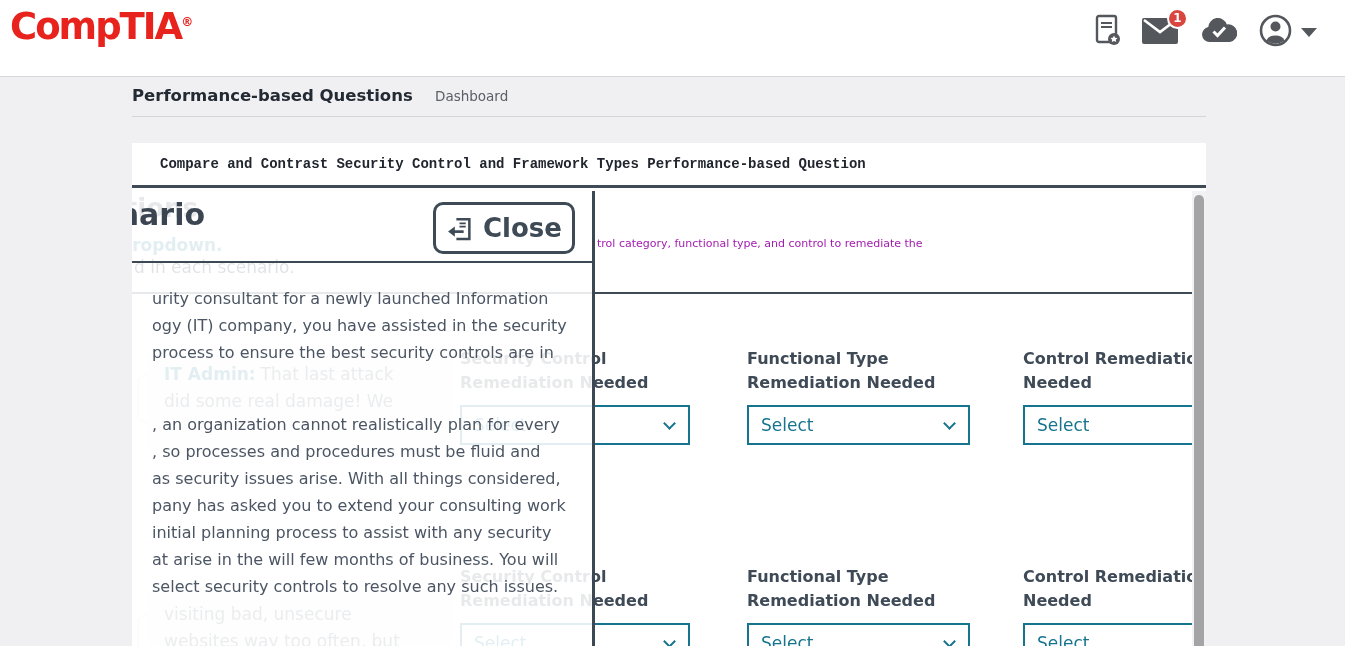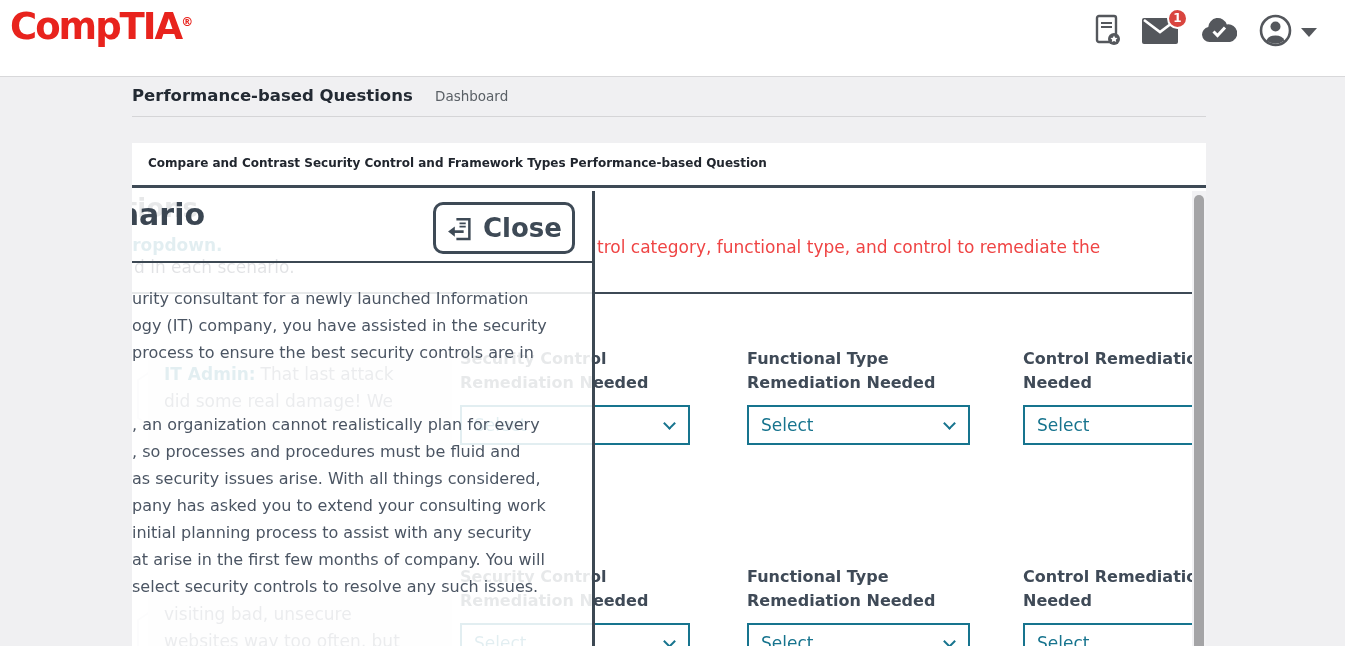--- a/index.html
+++ b/index.html
@@ -24,29 +24,29 @@
     color:#fff; font-size:12px; font-weight:bold; text-align:center; line-height:17px; }
   .caret-down { width:0; height:0; border-left:8px solid transparent;
     border-right:8px solid transparent; border-top:9px solid #54575c; margin-left:2px; }
   
   .crumb-title { position:absolute; left:132px; top:86px; font-size:16.5px;
     font-weight:bold; color:#232a33; }
   .crumb-secondary { position:absolute; left:435px; top:88px; font-size:13.5px; color:#5a6066; }
   .crumb-divider { position:absolute; left:132px; top:116px; width:1074px; height:1px; background:#d5d5d7; }
   
   .card { position:absolute; left:132px; top:143px; width:1074px; height:503px; background:#fff; }
-  .card-title { height:45px; padding:13px 0 0 16px; font-size:12px; font-weight:bold;
-    color:#21262e; border-bottom:3px solid #3e4a56; }
+  .card-title { height:45px; padding:13px 0 0 28px; font-size:14px; font-weight:bold;
+    color:#21262e; border-bottom:3px solid #3e4a56;font-family:Liberation Mono, monospace; }
   .content { position:absolute; left:0; top:48px; width:1060px; height:455px;
     overflow:hidden; background:#fff; }
   
   .u-instr-head { position:absolute; left:-110px; top:2px; font-size:26px; font-weight:bold; color:#39424d; }
   .u-link-frag { position:absolute; left:-12px; top:44px; font-size:17px; font-weight:bold; color:#17748e; }
   .u-line2-frag { position:absolute; left:2px; top:66px; font-size:17px; color:#0f172a; }
-  .u-instr-frag { position:absolute; left:465px; top:46px; font-size:17px; color:#ef4444; white-space:nowrap; }
+  .u-instr-frag { position:absolute; left:465px; top:46px; font-size:11px; color:#a21caf; white-space:nowrap; }
   .u-divider { position:absolute; left:0; top:101px; width:1060px; height:2px; background:#3e4a56; }
   .hexagon { position:absolute; }
   .bubble { position:absolute; width:304px; background:#f3f4f6; border-radius:8px;
     padding:12px 16px; font-size:17px; line-height:27px; color:#5a6472; }
   .bubble .speaker { color:#17748e; font-weight:bold; margin-right:5px; }
   .bubble1 { left:16px; top:158px; height:106px; }
   .bubble2 { left:16px; top:398px; height:120px; }
   .ddcol { position:absolute; width:230px; }
   .ddlabel { font-size:16px; font-weight:bold; line-height:24px; color:#3f4a57; white-space:nowrap; }
   .ddselect { position:absolute; top:58px; left:0; height:40px; background:#fff;
@@ -61,21 +61,21 @@
   .modal-heading { position:absolute; left:260px; top:6px; font-size:30px;
     font-weight:bold; color:#3a4551; }
   .modal-divider { position:absolute; left:0; top:70px; width:100%; height:2px; background:#3c4853; }
   .close-btn { position:absolute; right:17px; top:11px; width:142px; height:52px;
     background:#fff; border:3px solid #3e4a56; border-radius:10px;
     display:flex; align-items:center; justify-content:center; gap:10px;
     cursor:pointer; }
   .close-btn span { font-size:26px; font-weight:600; color:#3e4a56; }
   .modal-p { position:absolute; left:334px; width:470px; font-size:16px;
     line-height:27px; color:#4b5563; }
-  .modal-p div { white-space:nowrap; }
+  .modal-p div { white-space:nowrap;padding-left:20px; }
   .p1 { top:94px; }
   .p2 { top:220px; }
   
   .vscroll { position:absolute; right:0; top:48px; width:14px; height:455px; background:#f2f2f4; }
   .vthumb { position:absolute; left:2px; top:4px; width:10px; height:460px;
     background:#a4a4a6; border-radius:5px; }
 </style>
 </head>
 <body>
 
@@ -231,21 +231,21 @@
         <div>urity consultant for a newly launched Information</div>
         <div>ogy (IT) company, you have assisted in the security</div>
         <div>process to ensure the best security controls are in</div>
       </div>
       <div class="modal-p p2">
         <div>, an organization cannot realistically plan for every</div>
         <div>, so processes and procedures must be fluid and</div>
         <div>as security issues arise. With all things considered,</div>
         <div>pany has asked you to extend your consulting work</div>
         <div>initial planning process to assist with any security</div>
-        <div>at arise in the first few months of company. You will</div>
+        <div>at arise in the will few months of business. You will</div>
         <div>select security controls to resolve any such issues.</div>
       </div>
     </div>
 
   </div>
 
   <div class="vscroll">
     <div class="vthumb"></div>
   </div>
 </div>

